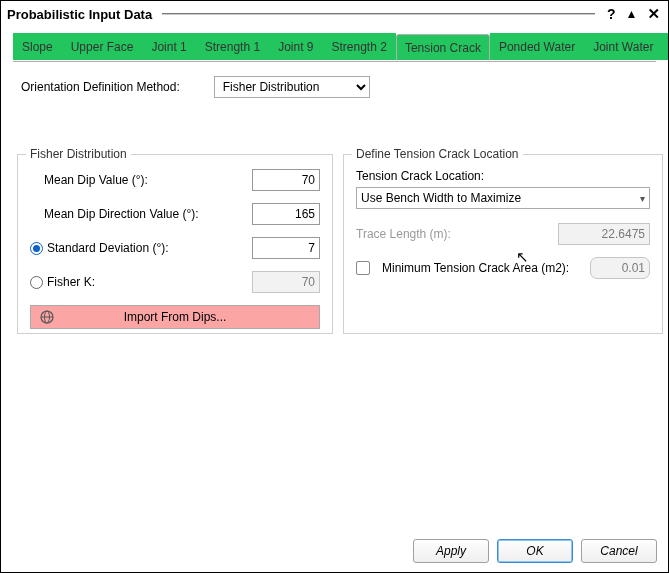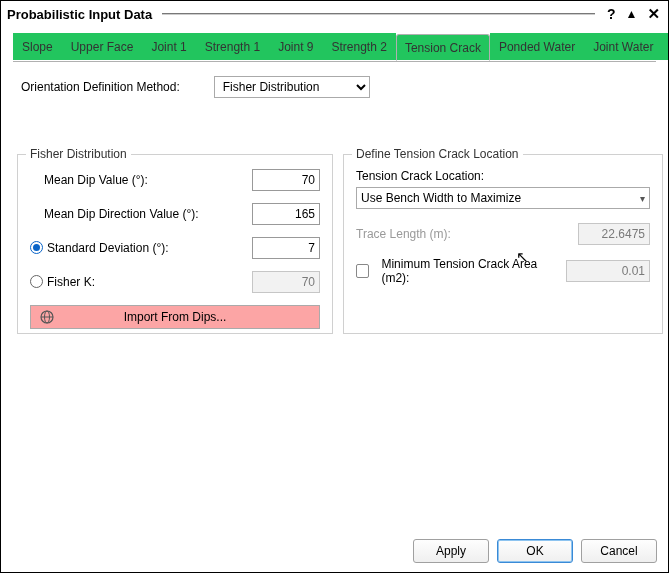--- a/index.html
+++ b/index.html
@@ -30,34 +30,34 @@
   .groupbox .legend { position: absolute; top: -8px; left: 8px; background: #fff; padding: 0 4px; color: #333; }
 
   #gb-fisher { left: 4px; top: 92px; width: 316px; height: 180px; }
   #gb-location { left: 330px; top: 92px; width: 320px; height: 180px; }
 
   .field-row { display: flex; align-items: center; justify-content: space-between; margin-bottom: 12px; gap: 6px; }
   .field-row label { white-space: nowrap; }
   input.num { width: 68px; height: 22px; border: 1px solid #999; text-align: right; padding: 0 4px; }
   input.num:disabled, input.num.readonly { background: #f2f2f2; color: #7a7a7a; border-color: #c6c6c6; }
 
-  .radio { display: inline-flex; gap: 4px; }
+  .radio { display: inline-flex; align-items: center; gap: 4px; }
   .radio .dot { width: 13px; height: 13px; border: 1px solid #666; border-radius: 50%; display: inline-flex; align-items: center; justify-content: center; }
   .radio.selected .dot { border-color: #0a64c8; }
   .radio.selected .dot::after { content: ""; width: 7px; height: 7px; background: #0a64c8; border-radius: 50%; }
 
   .import-btn { width: 100%; height: 24px; border: 1px solid #aaa; background: #fca5a5; display: flex; align-items: center; justify-content: center; position: relative; }
   .import-btn .icon { position: absolute; left: 8px; top: 3px; width: 16px; height: 16px; }
 
   .disabled-text { color: #9a9a9a; }
 
   .loc-select { width: 100%; height: 22px; border: 1px dotted #555; outline: 1px solid #aaa; outline-offset: -1px; padding: 1px 4px; display: flex; align-items: center; justify-content: space-between; background: #fff; }
   .chevron { font-size: 10px; color: #555; }
 
-  .footer { position: absolute; bottom: 10px; right: 12px; display: flex; gap: 8px; }
+  .footer { position: absolute; bottom: 10px; right: 12px; display: flex; gap: 8px; font-style: italic; }
   .btn { width: 76px; height: 24px; border: 1px solid #a0a0a0; border-radius: 3px; background: linear-gradient(#fefefe,#efefef); display: flex; align-items: center; justify-content: center; cursor: default; }
   .btn.default { border-color: #3a8ad6; box-shadow: 0 0 0 1px #8ec4f0 inset; }
 
   .cursor { position: absolute; left: 516px; top: 248px; font-size: 15px; pointer-events: none; }
 </style>
 </head>
 <body>
 
 <div class="titlebar">
   <span class="title">Probabilistic Input Data</span>
@@ -136,29 +136,29 @@
     <div style="margin-bottom:4px;">
       <span>Tension Crack Location:</span>
     </div>
     <div class="loc-select">
       <span>Use Bench Width to Maximize</span>
       <span class="chevron">▾</span>
     </div>
 
     <div class="field-row" style="margin-top:14px;">
       <span class="disabled-text">Trace Length (m):</span>
-      <input class="num readonly" style="width: 72px;" disabled="" value="22.6475">
+      <input class="num readonly" style="width: 92px;" disabled="" value="22.6475">
     </div>
 
     <div class="field-row">
       <span style="display:flex; align-items:center; gap:6px;">
         <span class="checkbox-ui"></span>
         <span>Minimum Tension Crack Area (m2):</span>
       </span>
-      <input class="num readonly" style="width: 84px;" disabled="" value="0.01">
+      <input class="num readonly" style="width: 60px; border-radius: 7px;" disabled="" value="0.01">
     </div>
   </div>
 
 </div>
 
 <div class="footer">
   <div class="btn">
       <span>Apply</span>
     </div>
   <div class="btn default">

